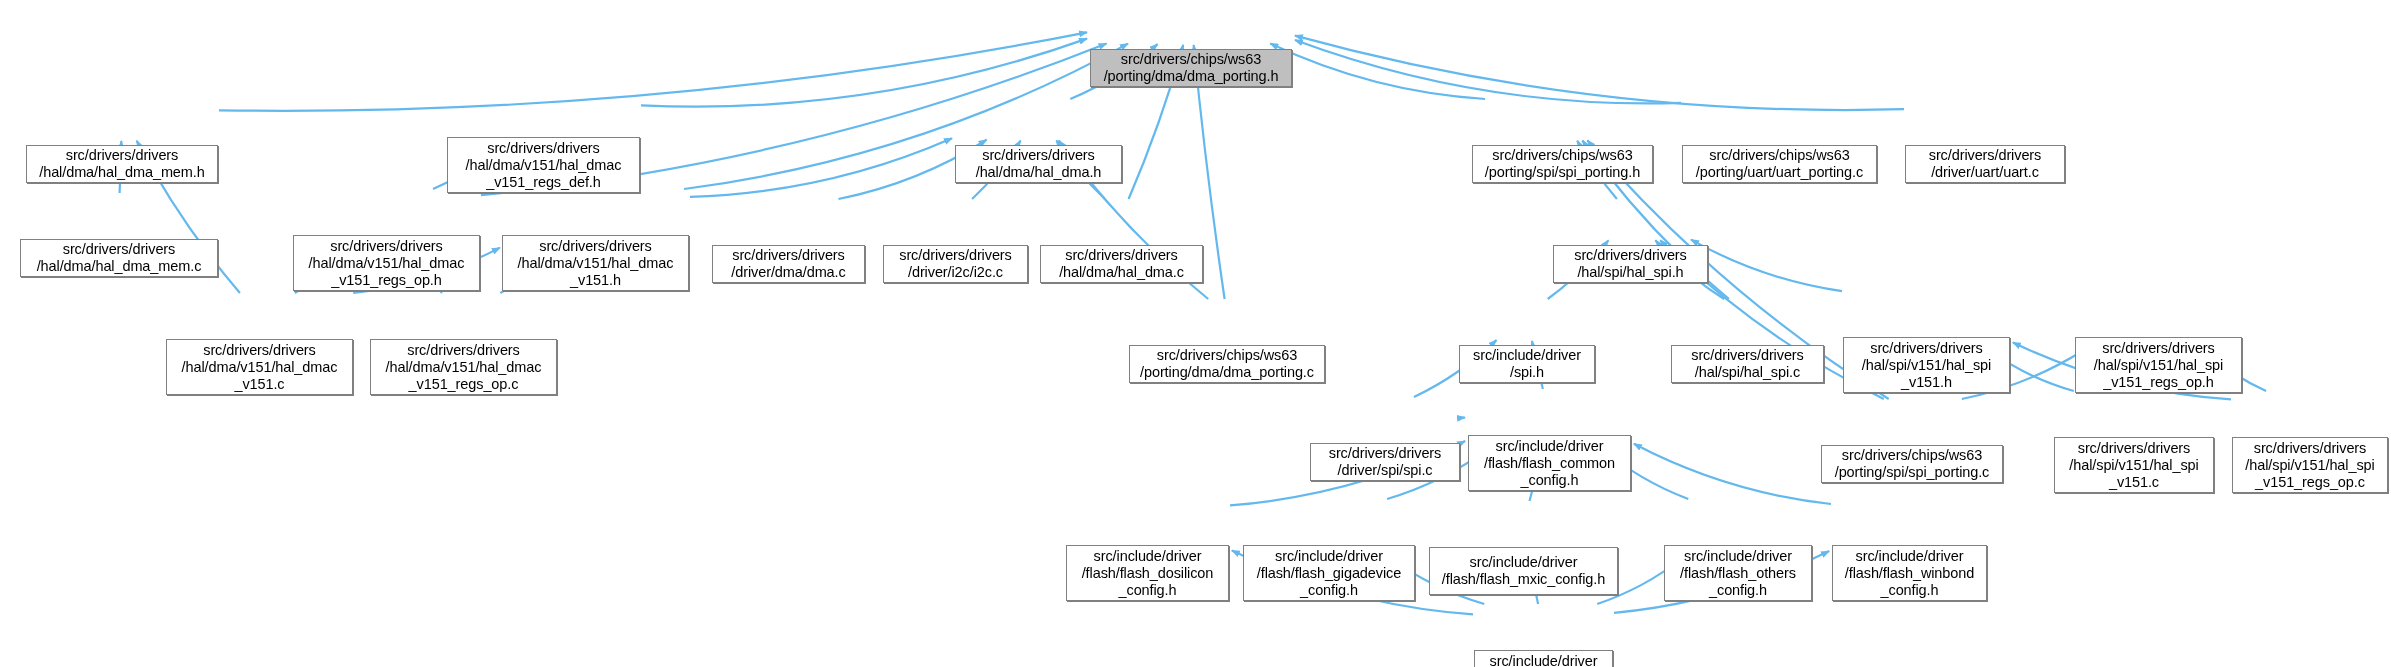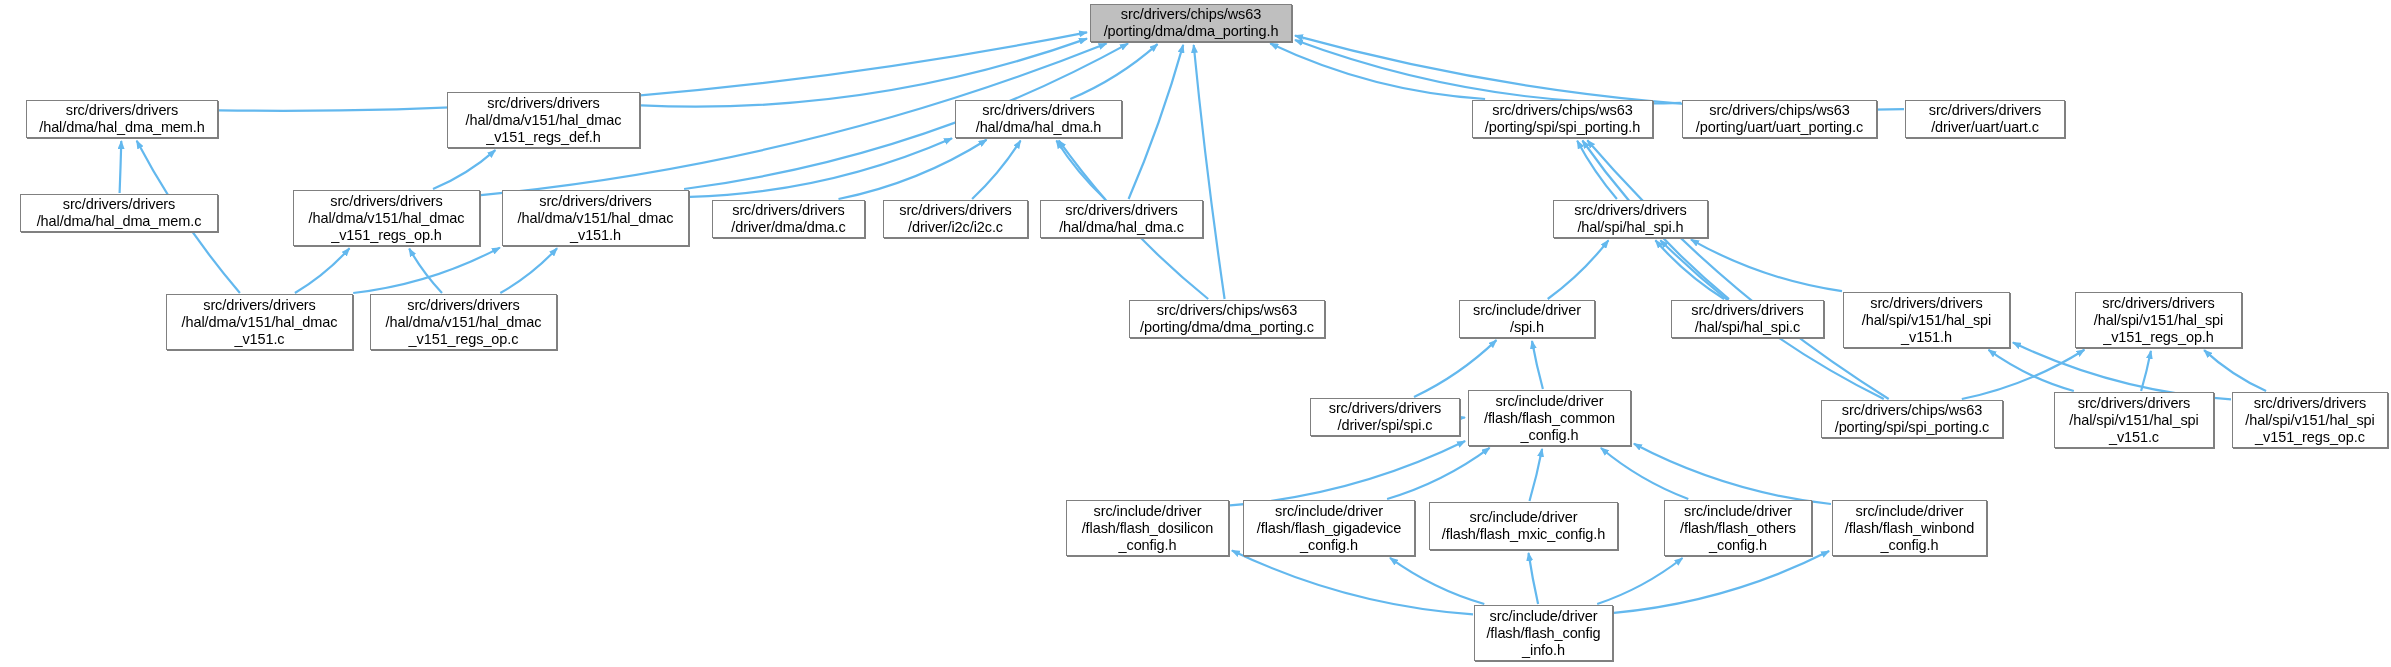--- a/index.html
+++ b/index.html
@@ -32,20 +32,21 @@
     display: flex;
     align-items: center;
     justify-content: center;
     text-align: center;
     color: #000000;
     font-size: 14.5px;
     line-height: 17px;
     white-space: pre;
     letter-spacing: -0.1px;
     z-index: 5;
+    margin-top: 45px;
   }
   .node.root {
     background: #bfbfbf;
   }
   .node span {
     display: block;
   }
 </style>
 </head>
 <body>

